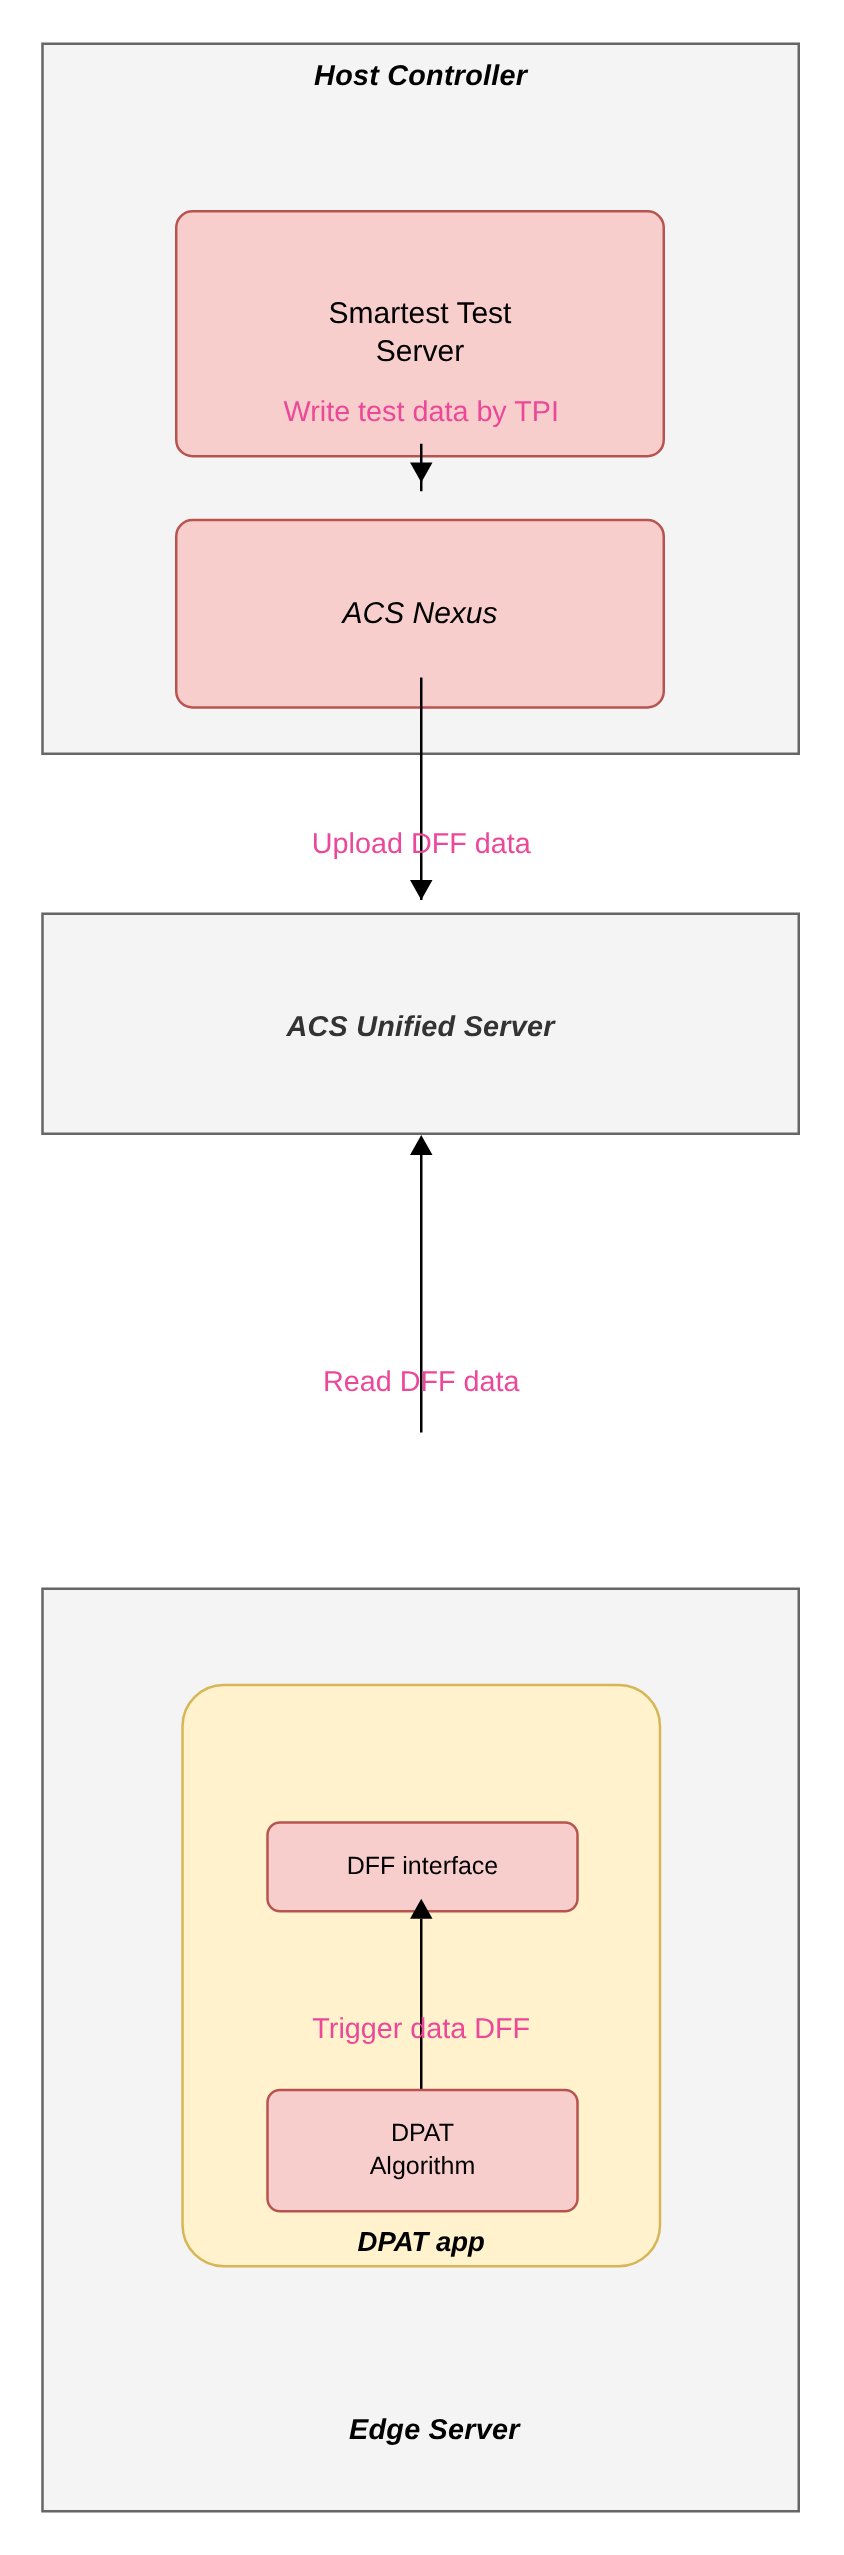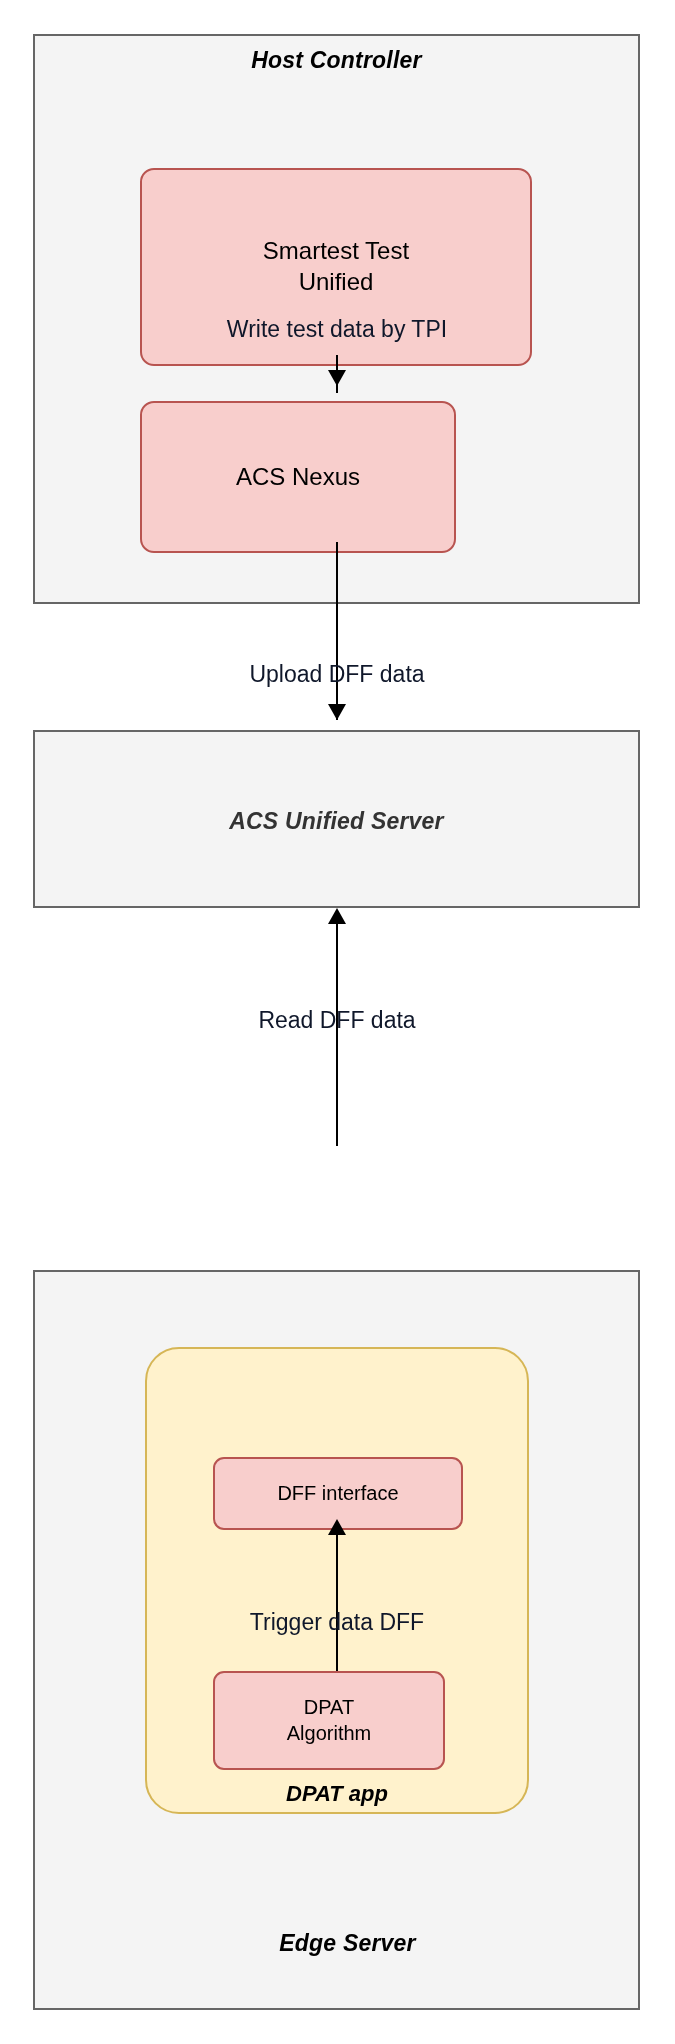--- a/index.html
+++ b/index.html
@@ -91,75 +91,75 @@
     height: 0;
     border-left: 9px solid transparent;
     border-right: 9px solid transparent;
   }
   .arrow-down { border-top: 16px solid #000000; }
   .arrow-up   { border-bottom: 16px solid #000000; }
 
   .edge-label {
     position: absolute;
     text-align: center;
-    color: #0f172a;
+    color: #ec4899;
     font-size: 23px;
     white-space: nowrap;
     transform: translateX(-50%);
     background: transparent;
   }
 </style>
 </head>
 <body>
 
 <div class="canvas">
 
   <div class="group-box" style="left:33px; top:34px; width:607px; height:570px;"></div>
   <div class="group-title" style="left:33px; width:607px; top:47px;">Host Controller</div>
 
   <div class="node-pink" style="left:140px; top:157px; width:392px; height:198px;">
     <div style="pointer-events:none;">
       <span>Smartest Test</span><br>
-      <span>Unified</span>
+      <span>Server</span>
     </div>
   </div>
 
   <div class="edge-line" style="left:336px; top:355px; height:38px;"></div>
   <div class="arrow-down" style="left:328px; top:370px;"></div>
   <div class="edge-label" style="left:337px; top:316px;">Write test data by TPI</div>
 
-  <div class="node-pink" style="left:140px; top:390px; width:316px; height:152px;">
+  <div class="node-pink" style="left:140px; top:404px; width:392px; height:152px;font-style:italic;">
     <span>ACS Nexus</span>
   </div>
 
   <div class="edge-line" style="left:336px; top:542px; height:178px;"></div>
   <div class="arrow-down" style="left:328px; top:704px;"></div>
   <div class="edge-label" style="left:337px; top:661px;">Upload DFF data</div>
 
   <div class="group-box" style="left:33px; top:730px; width:607px; height:178px;"></div>
   <div class="group-title muted" style="left:33px; width:607px; top:808px;">ACS Unified Server</div>
 
   <div class="edge-line" style="left:336px; top:924px; height:222px;"></div>
   <div class="arrow-up" style="left:328px; top:908px;"></div>
-  <div class="edge-label" style="left:337px; top:1007px;">Read DFF data</div>
+  <div class="edge-label" style="left:337px; top:1092px;">Read DFF data</div>
 
   <div class="group-box" style="left:33px; top:1270px; width:607px; height:740px;"></div>
   <div class="group-title" style="left:33px; width:629px; top:1930px;">Edge Server</div>
 
   <div class="node-yellow" style="left:145px; top:1347px; width:384px; height:467px;"></div>
   <div class="sub-title" style="left:145px; width:384px; top:1755px;">DPAT app</div>
 
   <div class="node-pink small" style="left:213px; top:1446px; width:250px; height:73px;">
     <span>DFF interface</span>
   </div>
 
   <div class="edge-line" style="left:336px; top:1535px; height:139px;"></div>
   <div class="arrow-up" style="left:328px; top:1519px;"></div>
   <div class="edge-label" style="left:337px; top:1609px;">Trigger data DFF</div>
 
-  <div class="node-pink small" style="left:213px; top:1660px; width:232px; height:99px;">
+  <div class="node-pink small" style="left:213px; top:1660px; width:250px; height:99px;">
     <div style="pointer-events:none;">
       <span>DPAT</span><br>
       <span>Algorithm</span>
     </div>
   </div>
 
 </div>
 
 </body></html>

